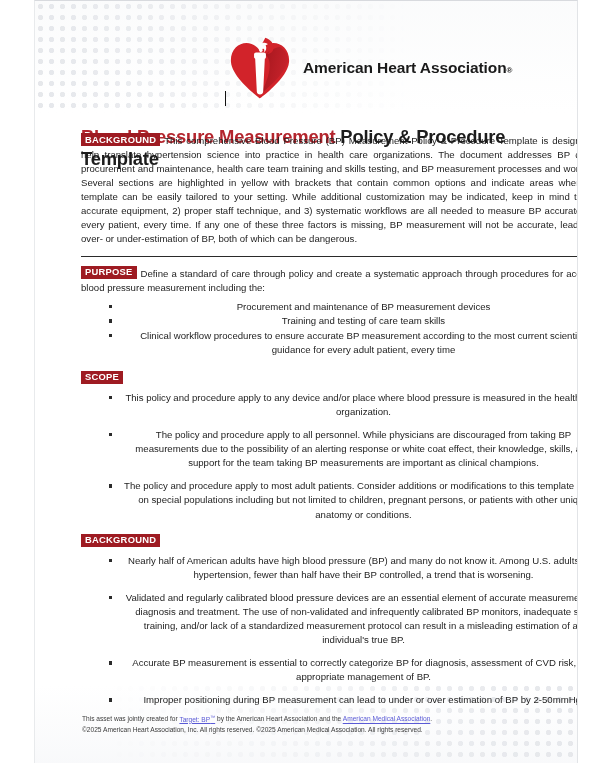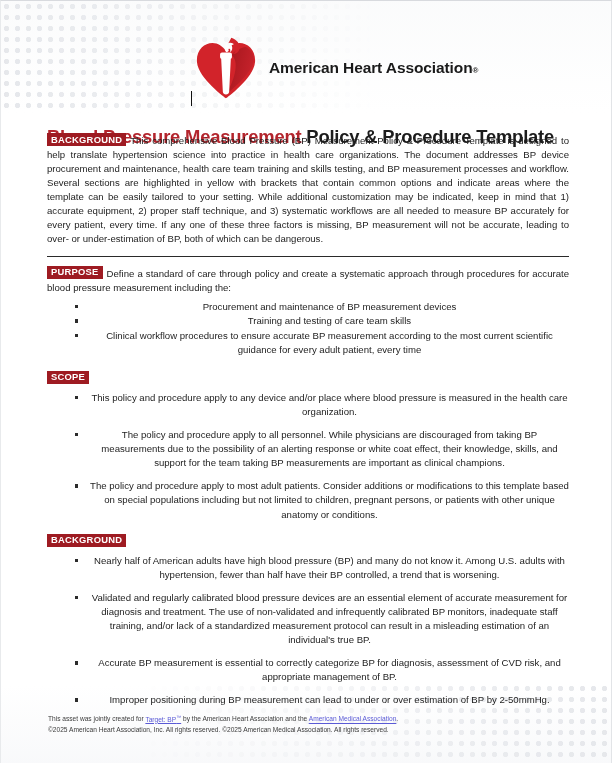--- a/index.html
+++ b/index.html
@@ -8,21 +8,21 @@
     padding: 0;
     background: #ffffff;
   }
   body {
     font-family: "Liberation Sans", sans-serif;
     -webkit-font-smoothing: antialiased;
   }
 
   .page {
     position: relative;
-    width: 612px;
+    width: 544px;
     height: 763px;
     margin: 0 auto;
     background: #ffffff;
     overflow: hidden;
     box-sizing: border-box;
     border-top: 1px solid #d8dade;
     border-left: 1px solid #e8eaec;
     border-right: 1px solid #e2e4e7;
   }
 

